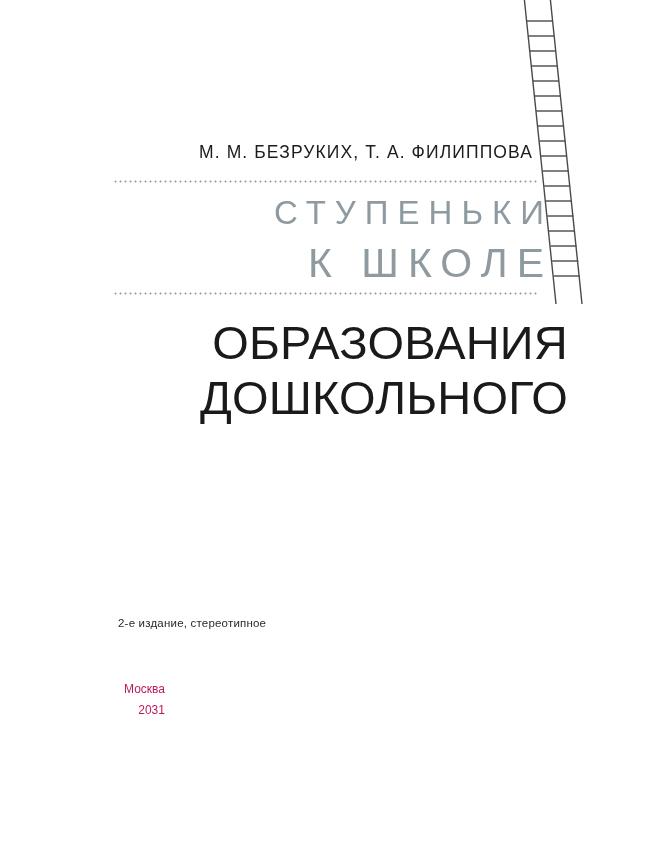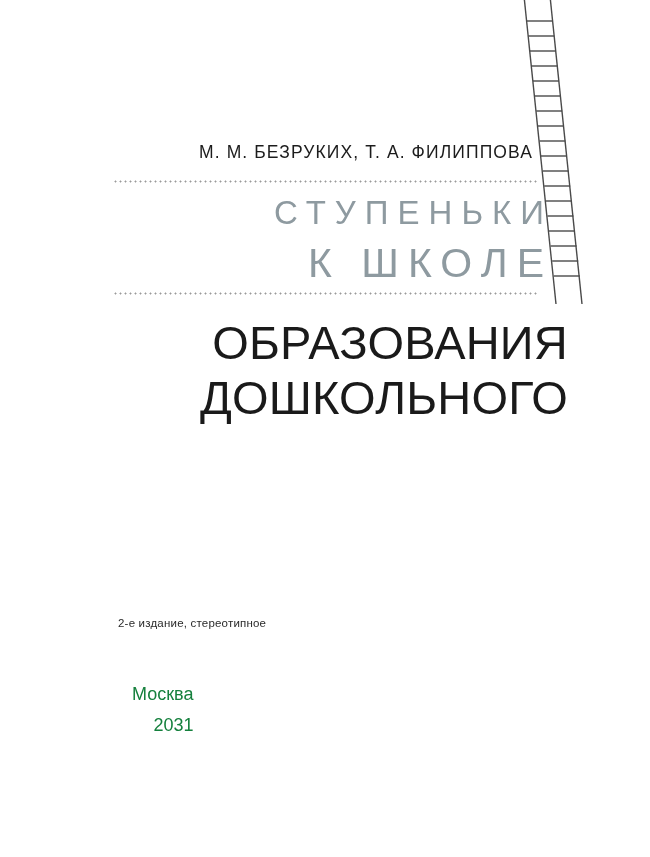--- a/index.html
+++ b/index.html
@@ -114,23 +114,23 @@
     left: 118px;
     font-size: 11.5px;
     color: #2a2a2a;
     letter-spacing: 0.2px;
   }
 
   
   .imprint {
     position: absolute;
     top: 679px;
-    left: 132px;
-    font-size: 18px;
-    color: #15803d;
+    left: 124px;
+    font-size: 12px;
+    color: #be185d;
     line-height: 1.72;
   }
   .imprint div { white-space: nowrap; }
 </style>
 </head>
 <body>
 
 <div class="page">
 
   <svg class="ladder" viewBox="0 0 130 310" xmlns="http://www.w3.org/2000/svg">

